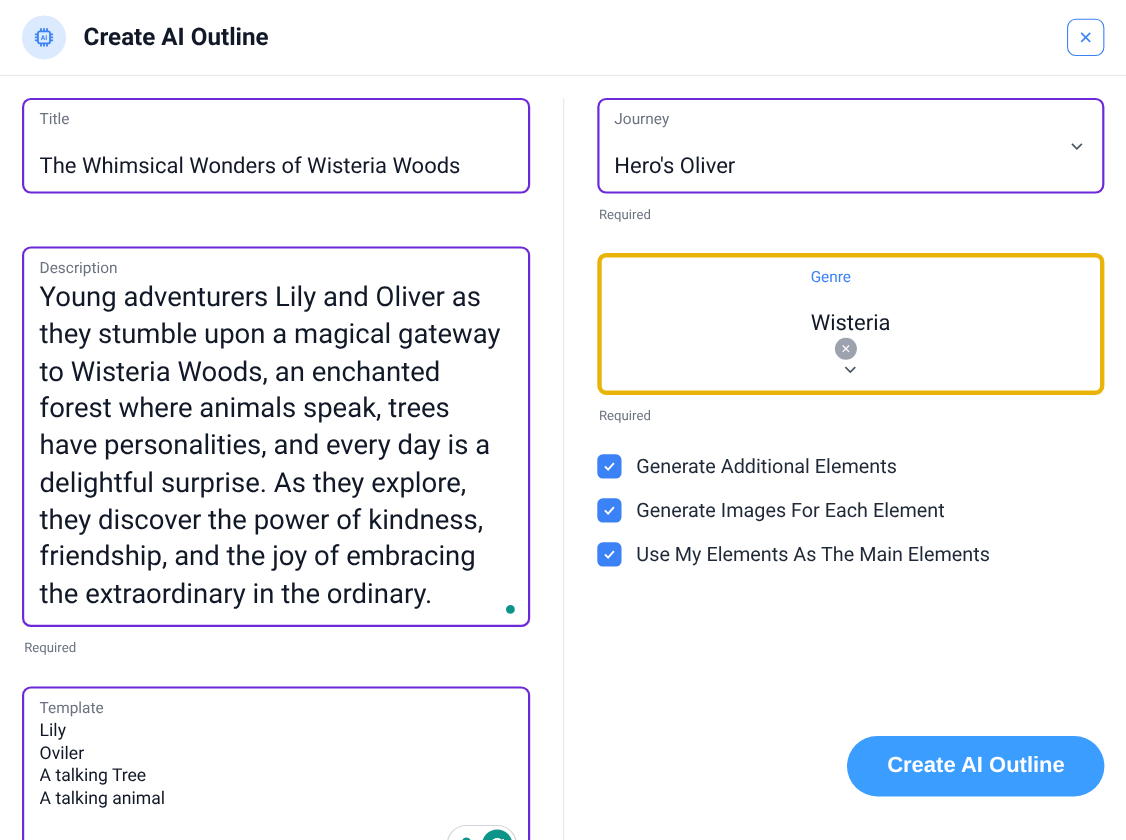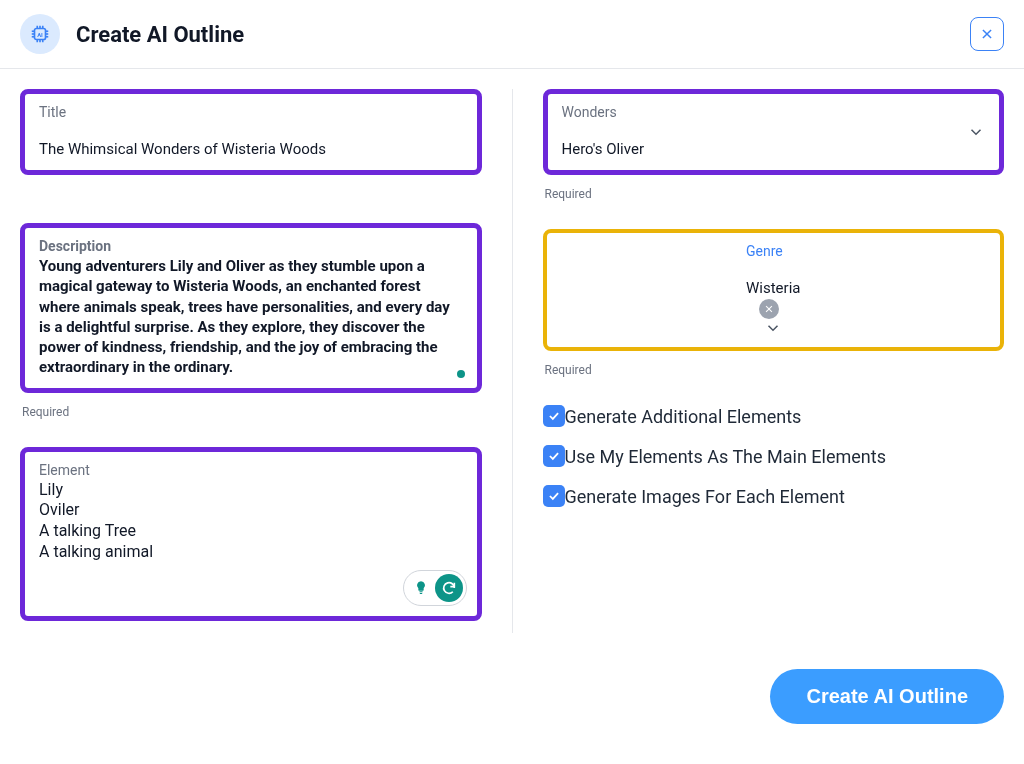--- a/index.html
+++ b/index.html
@@ -72,40 +72,40 @@
     .column-left {
       padding-left: 0;
       border-right: 1px solid #e5e7eb;
       padding-right: 30px;
     }
     .column-right {
       padding-right: 0;
       padding-left: 30px;
     }
     .field {
-      border: 5px solid #6d28d9;
+      border: 2px solid #6d28d9;
       border-radius: 8px;
       padding: 10px 14px;
       margin-bottom: 12px;
       position: relative;
     }
     .field-focused {
       border: 4px solid #eab308;
       flex-direction: column;
     }
     .field-label {
       font-size: 14px;
       color: #6b7280;
       margin-bottom: 2px;
     }
     .field-label-focused {
       color: #3b82f6;
     }
     .field-value {
-      font-size: 15px;
+      font-size: 20px;
       color: #111827;
       line-height: 1.4;
       margin-top: 19px;
     }
     .field-select {
       display: flex;
       align-items: center;
       justify-content: space-between;
     }
     .field-select-left {
@@ -138,21 +138,21 @@
     .helper-text {
       font-size: 12px;
       color: #6b7280;
       margin-bottom: 28px;
       margin-left: 2px;
     }
     .description-field {
       margin-top: 48px;
     }
     .description-text {
-      font-size: 15px;
+      font-size: 25px;
       color: #111827;
       line-height: 1.35;
     }
     .elements-field {
       min-height: 174px;
       position: relative;
     }
     .elements-text {
       font-size: 16px;
       color: #111827;
@@ -194,20 +194,21 @@
       height: 8px;
       background: #0d9488;
       border-radius: 50%;
     }
     .checkbox-group {
       margin-top: 18px;
     }
     .checkbox-item {
       display: flex;
       align-items: center;
+      gap: 14px;
       margin-bottom: 18px;
     }
     .checkbox {
       width: 22px;
       height: 22px;
       background: #3b82f6;
       border-radius: 5px;
       display: flex;
       align-items: center;
       justify-content: center;
@@ -274,29 +275,29 @@
 </div>
 
 <div class="content">
   <div class="column column-left">
 
     <div class="field spacer-title">
       <div class="field-label">Title</div>
       <div class="field-value">The Whimsical Wonders of Wisteria Woods</div>
     </div>
 
-    <div class="field description-field" style="position:relative;font-weight:bold;">
+    <div class="field description-field" style="position:relative;">
       <div class="field-label">Description</div>
       <div class="description-text">Young adventurers Lily and Oliver as they stumble upon a magical gateway to Wisteria Woods, an enchanted forest where animals speak, trees have personalities, and every day is a delightful surprise. As they explore, they discover the power of kindness, friendship, and the joy of embracing the extraordinary in the ordinary.</div>
       <div class="green-dot"></div>
     </div>
     <div class="helper-text">Required</div>
 
     <div class="field elements-field">
-      <div class="field-label">Element</div>
+      <div class="field-label">Template</div>
       <div class="elements-text">Lily
 Oviler
 A talking Tree
 A talking animal</div>
       <div class="floating-actions">
         <div class="fab fab-light">
           <svg viewBox="0 0 24 24" width="16" height="16" fill="#0d9488">
             <path d="M12 2a6 6 0 00-4 10.5V15a1 1 0 001 1h6a1 1 0 001-1v-2.5A6 6 0 0012 2z"></path>
             <rect x="9.5" y="17" width="5" height="1.5" rx="0.75"></rect>
             <rect x="10" y="19.5" width="4" height="1.5" rx="0.75"></rect>
@@ -310,21 +311,21 @@
         </div>
       </div>
     </div>
 
   </div>
 
   <div class="column column-right">
 
     <div class="field field-select">
       <div class="field-select-left">
-        <div class="field-label">Wonders</div>
+        <div class="field-label">Journey</div>
         <div class="field-value">Hero's Oliver</div>
       </div>
       <svg class="chevron-down" viewBox="0 0 24 24">
         <polyline points="6 9 12 15 18 9"></polyline>
       </svg>
     </div>
     <div class="helper-text">Required</div>
 
     <div class="field field-select field-focused">
       <div class="field-select-left">
@@ -351,28 +352,28 @@
             </svg>
         </div>
         <div class="checkbox-label">Generate Additional Elements</div>
       </div>
       <div class="checkbox-item">
         <div class="checkbox">
           <svg viewBox="0 0 24 24">
               <polyline points="5 12 10 17 19 7"></polyline>
             </svg>
         </div>
-        <div class="checkbox-label">Use My Elements As The Main Elements</div>
+        <div class="checkbox-label">Generate Images For Each Element</div>
       </div>
       <div class="checkbox-item">
         <div class="checkbox">
           <svg viewBox="0 0 24 24">
               <polyline points="5 12 10 17 19 7"></polyline>
             </svg>
         </div>
-        <div class="checkbox-label">Generate Images For Each Element</div>
+        <div class="checkbox-label">Use My Elements As The Main Elements</div>
       </div>
     </div>
 
   </div>
 </div>
 
 <button class="create-btn">Create AI Outline</button>
 
 </body></html>

